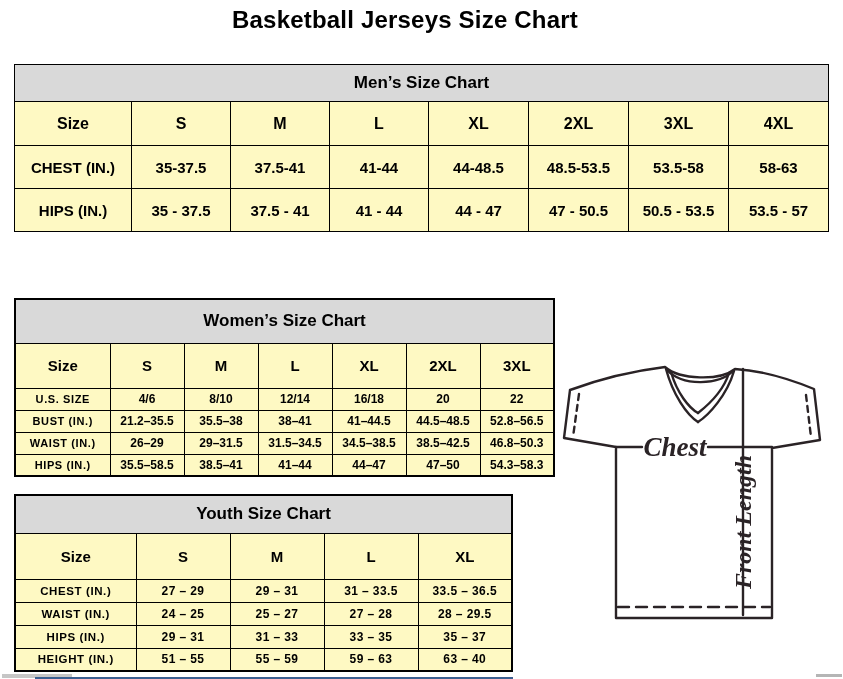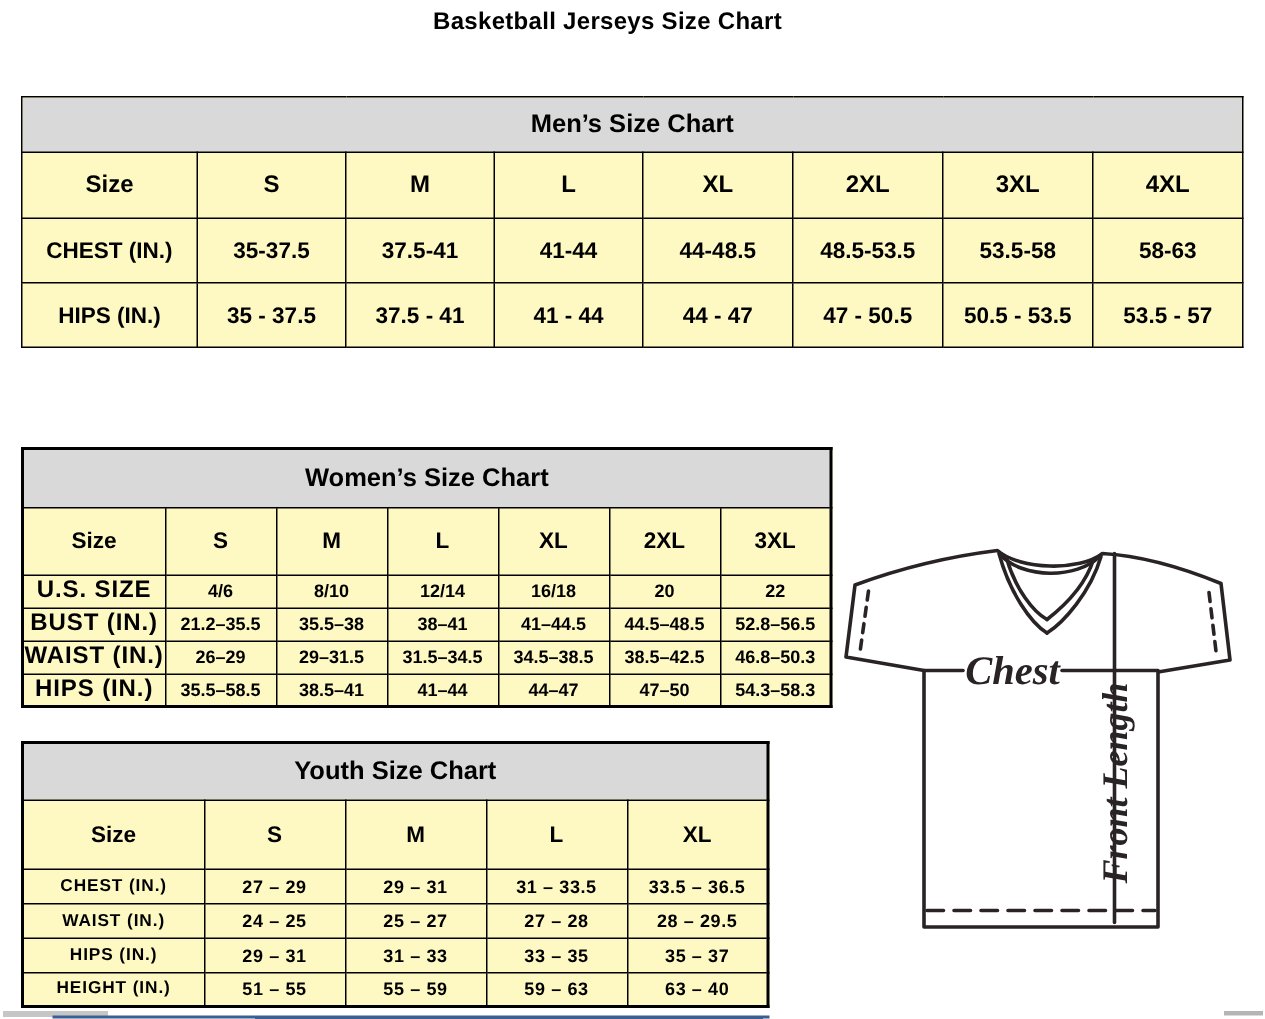--- a/index.html
+++ b/index.html
@@ -2,43 +2,43 @@
 <html><head>
 <meta charset="utf-8">
 <style>
   html,body{margin:0;padding:0;}
   body{
     width:843px;height:679px;background:#ffffff;position:relative;overflow:hidden;
     font-family:"Liberation Sans",sans-serif;color:#000;
   }
   .page-title{
     position:absolute;left:0;top:6px;width:810px;text-align:center;
-    font-size:16px;font-weight:700;letter-spacing:0.2px;
+    font-size:24px;font-weight:700;letter-spacing:0.2px;
   }
   table.t{position:absolute;border-collapse:collapse;table-layout:fixed;background:#fef9c3;}
   table.t th,table.t td{
     border:1px solid #000;font-weight:700;text-align:center;vertical-align:middle;
     padding:0;color:#000;overflow:hidden;white-space:nowrap;
   }
   .band{background:#d9d9d9;font-size:17px;}
   
   .mens{left:14px;top:64px;width:814px;}
   .mens th,.mens td{border-width:2px;}
   .mens tr.band-row{height:37px;}
   .mens tr.cols{height:44px;}
   .mens tr.cols th{font-size:16px;}
   .mens tbody tr{height:43px;font-size:15px;}
   .mens .rl{font-size:15px;}
   
   .womens{left:14px;top:298px;width:539px;border:2px solid #000;}
-  .womens tr.band-row{height:39px;}
+  .womens tr.band-row{height:44px;}
   .womens tr.cols{height:45px;}
   .womens tr.cols th{font-size:15px;}
   .womens tbody tr{height:22px;font-size:12px;}
-  .womens .rl{font-size:16px;letter-spacing:0.6px;}
+  .womens .rl{font-size:11px;letter-spacing:0.6px;}
   
   .youth{left:14px;top:494px;width:499px;border:2px solid #000;}
   .youth tr.band-row{height:38px;margin-left:16px;}
   .youth tr.cols{height:46px;}
   .youth tr.cols th{font-size:15px;}
   .youth tbody tr{height:23px;font-size:12px;letter-spacing:0.4px;}
   .youth .rl{font-size:11.5px;letter-spacing:0.6px;}
   
   .jersey{position:absolute;left:556px;top:358px;width:282px;height:272px;}
   .jersey text{font-family:"Liberation Serif","DejaVu Serif",serif;font-style:italic;font-weight:700;fill:#2a2326;}

